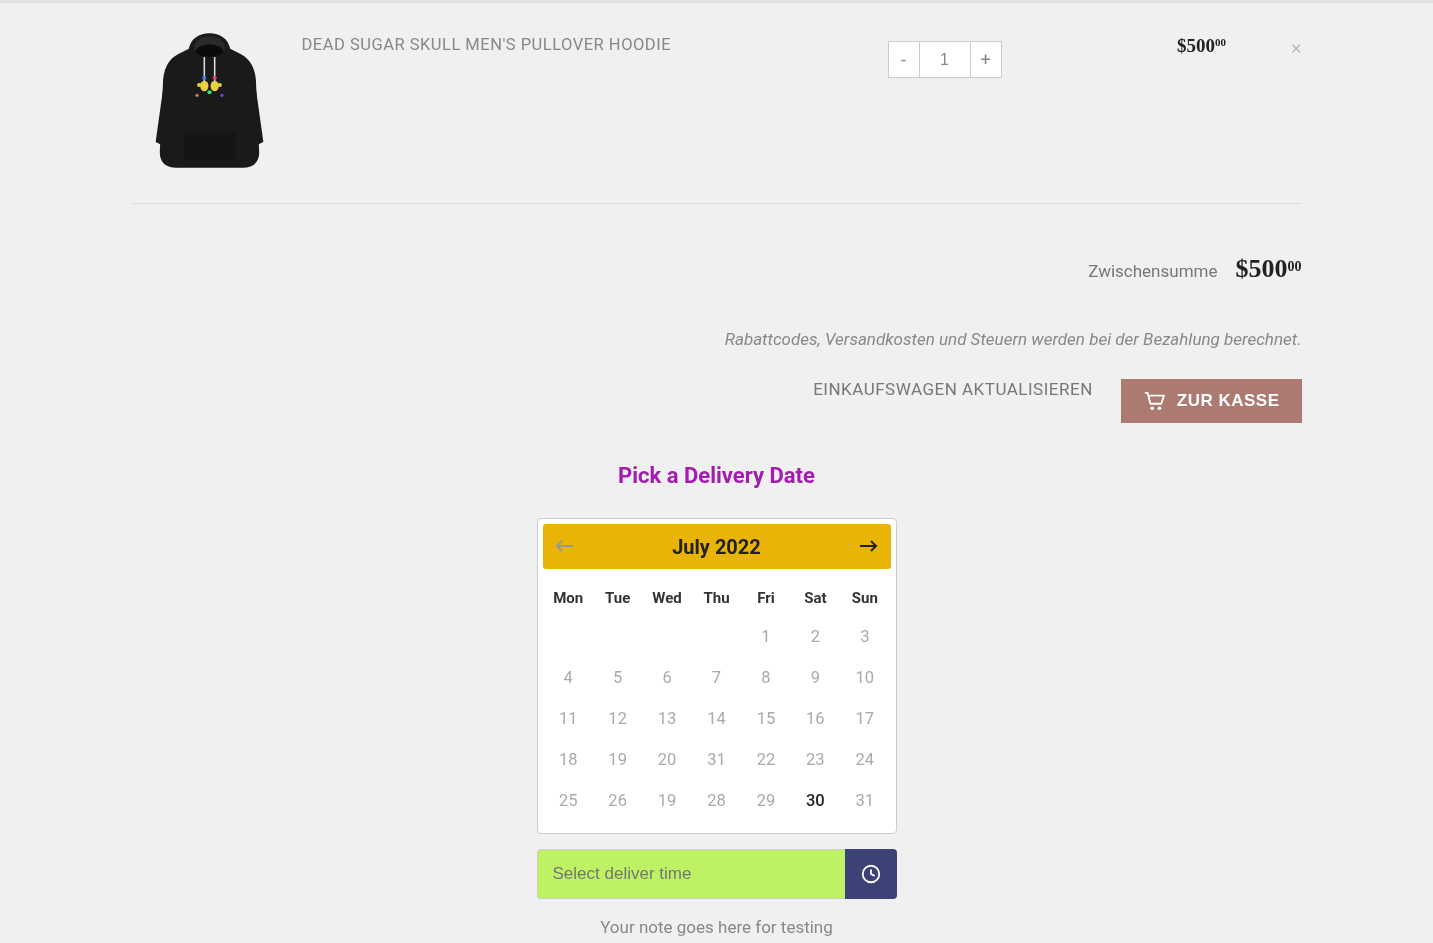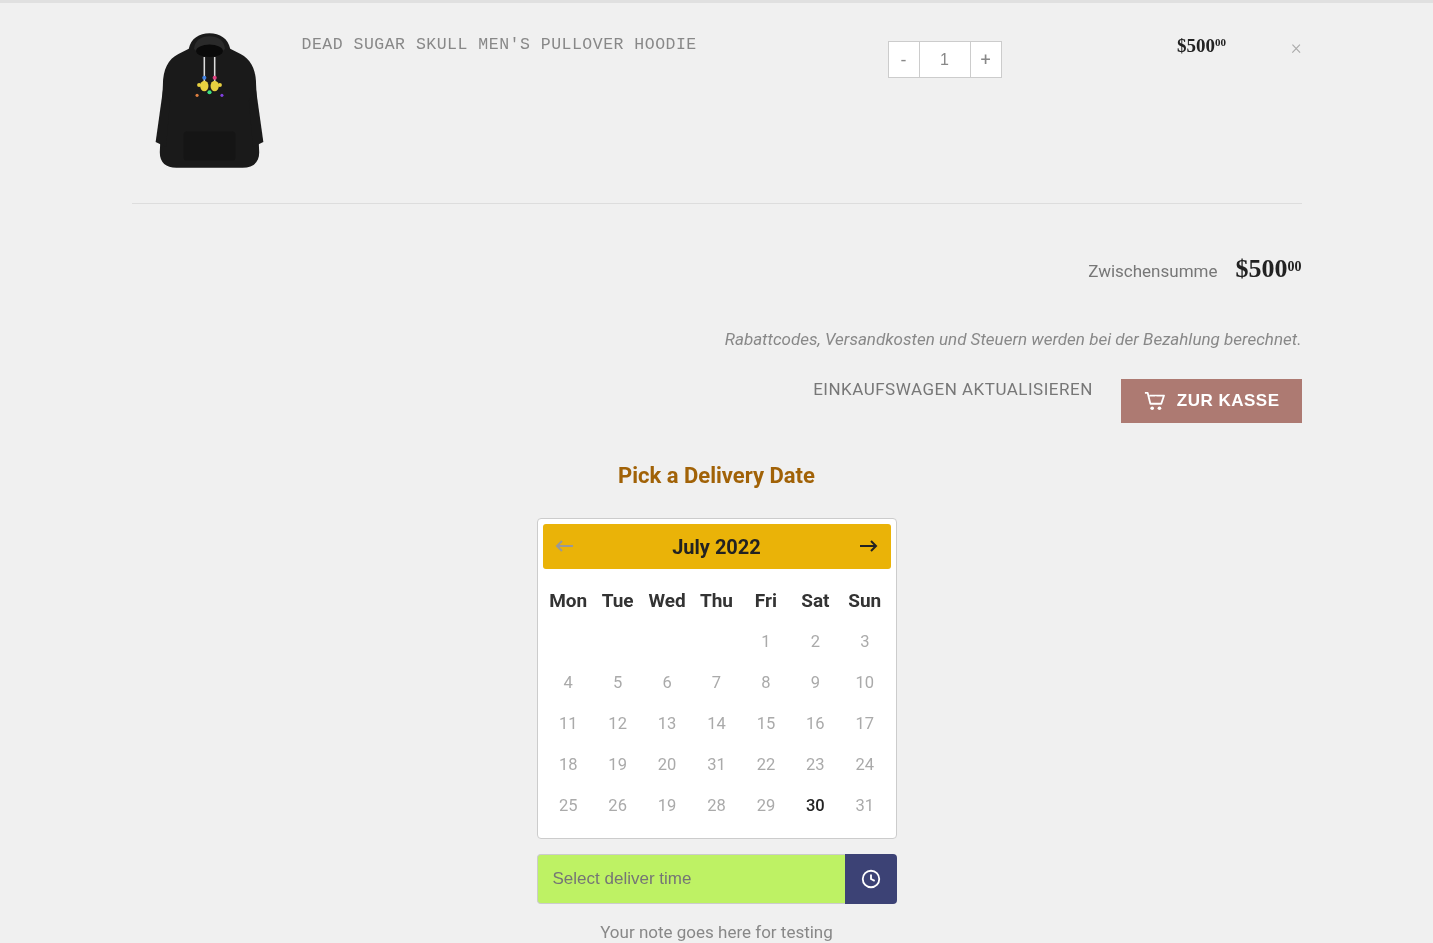--- a/index.html
+++ b/index.html
@@ -31,21 +31,20 @@
 .hoodie {
   width: 125px;
   height: 145px;
 }
 .product-title {
   flex: 1;
   color: #888;
   font-size: 16.5px;
   letter-spacing: 0.5px;
   padding-top: 12px;
-  font-family: Liberation Mono, monospace;
 }
 .qty-controls {
   display: flex;
   margin-top: 18px;
   margin-right: 30px;
 }
 .qty-btn, .qty-input {
   border: 1px solid #ccc;
   background: #fff;
   color: #888;
@@ -127,21 +126,21 @@
   display: flex;
   align-items: center;
   gap: 12px;
 }
 .delivery-section {
   text-align: center;
 }
 .delivery-title {
   font-weight: 700;
   font-size: 22px;
-  color: #a16207;
+  color: #a21caf;
   margin-bottom: 30px;
 }
 .calendar {
   width: 360px;
   margin: 0 auto;
   background: #fff;
   border: 1px solid #ccc;
   border-radius: 4px;
   padding: 5px;
 }
@@ -164,21 +163,21 @@
   color: #222;
 }
 .cal-grid {
   display: grid;
   grid-template-columns: repeat(7, 1fr);
   gap: 2px;
   padding: 12px 2px 8px;
 }
 .cal-day-header {
   font-weight: 700;
-  font-size: 19px;
+  font-size: 15px;
   color: #333;
   text-align: center;
   padding: 8px 0;
 }
 .cal-day {
   text-align: center;
   padding: 10px 0;
   font-size: 16.5px;
   cursor: pointer;
 }

